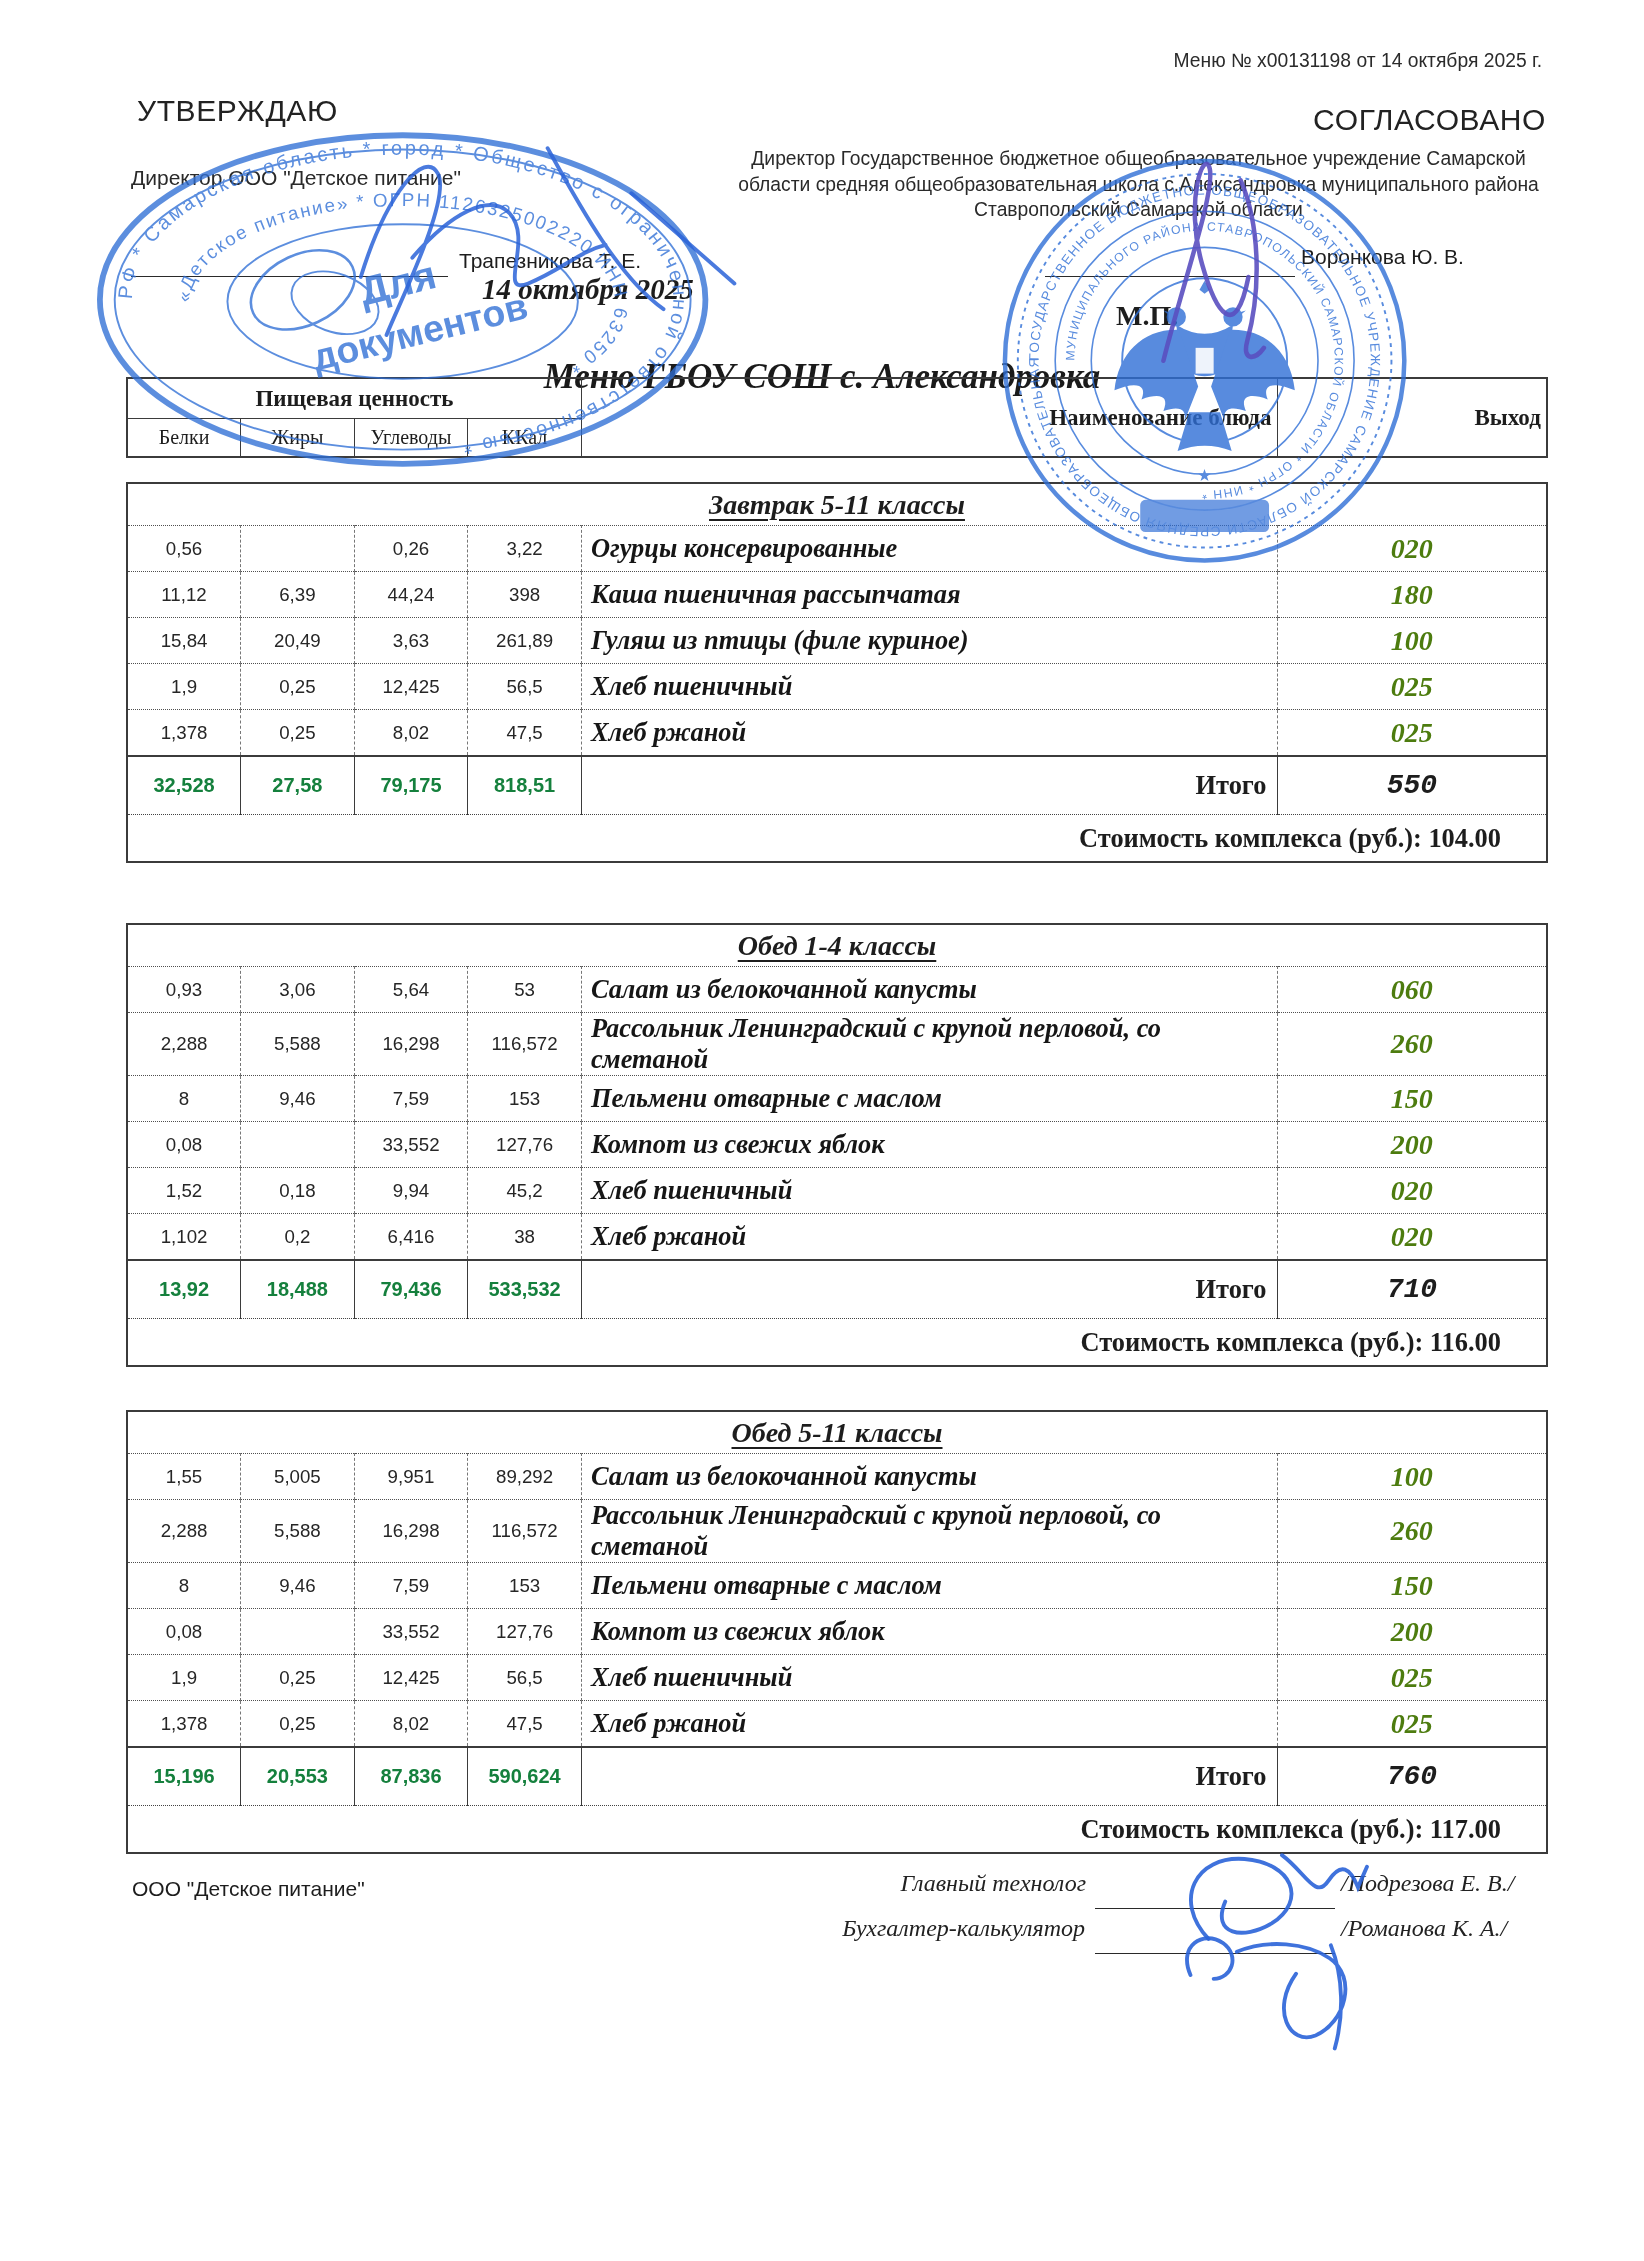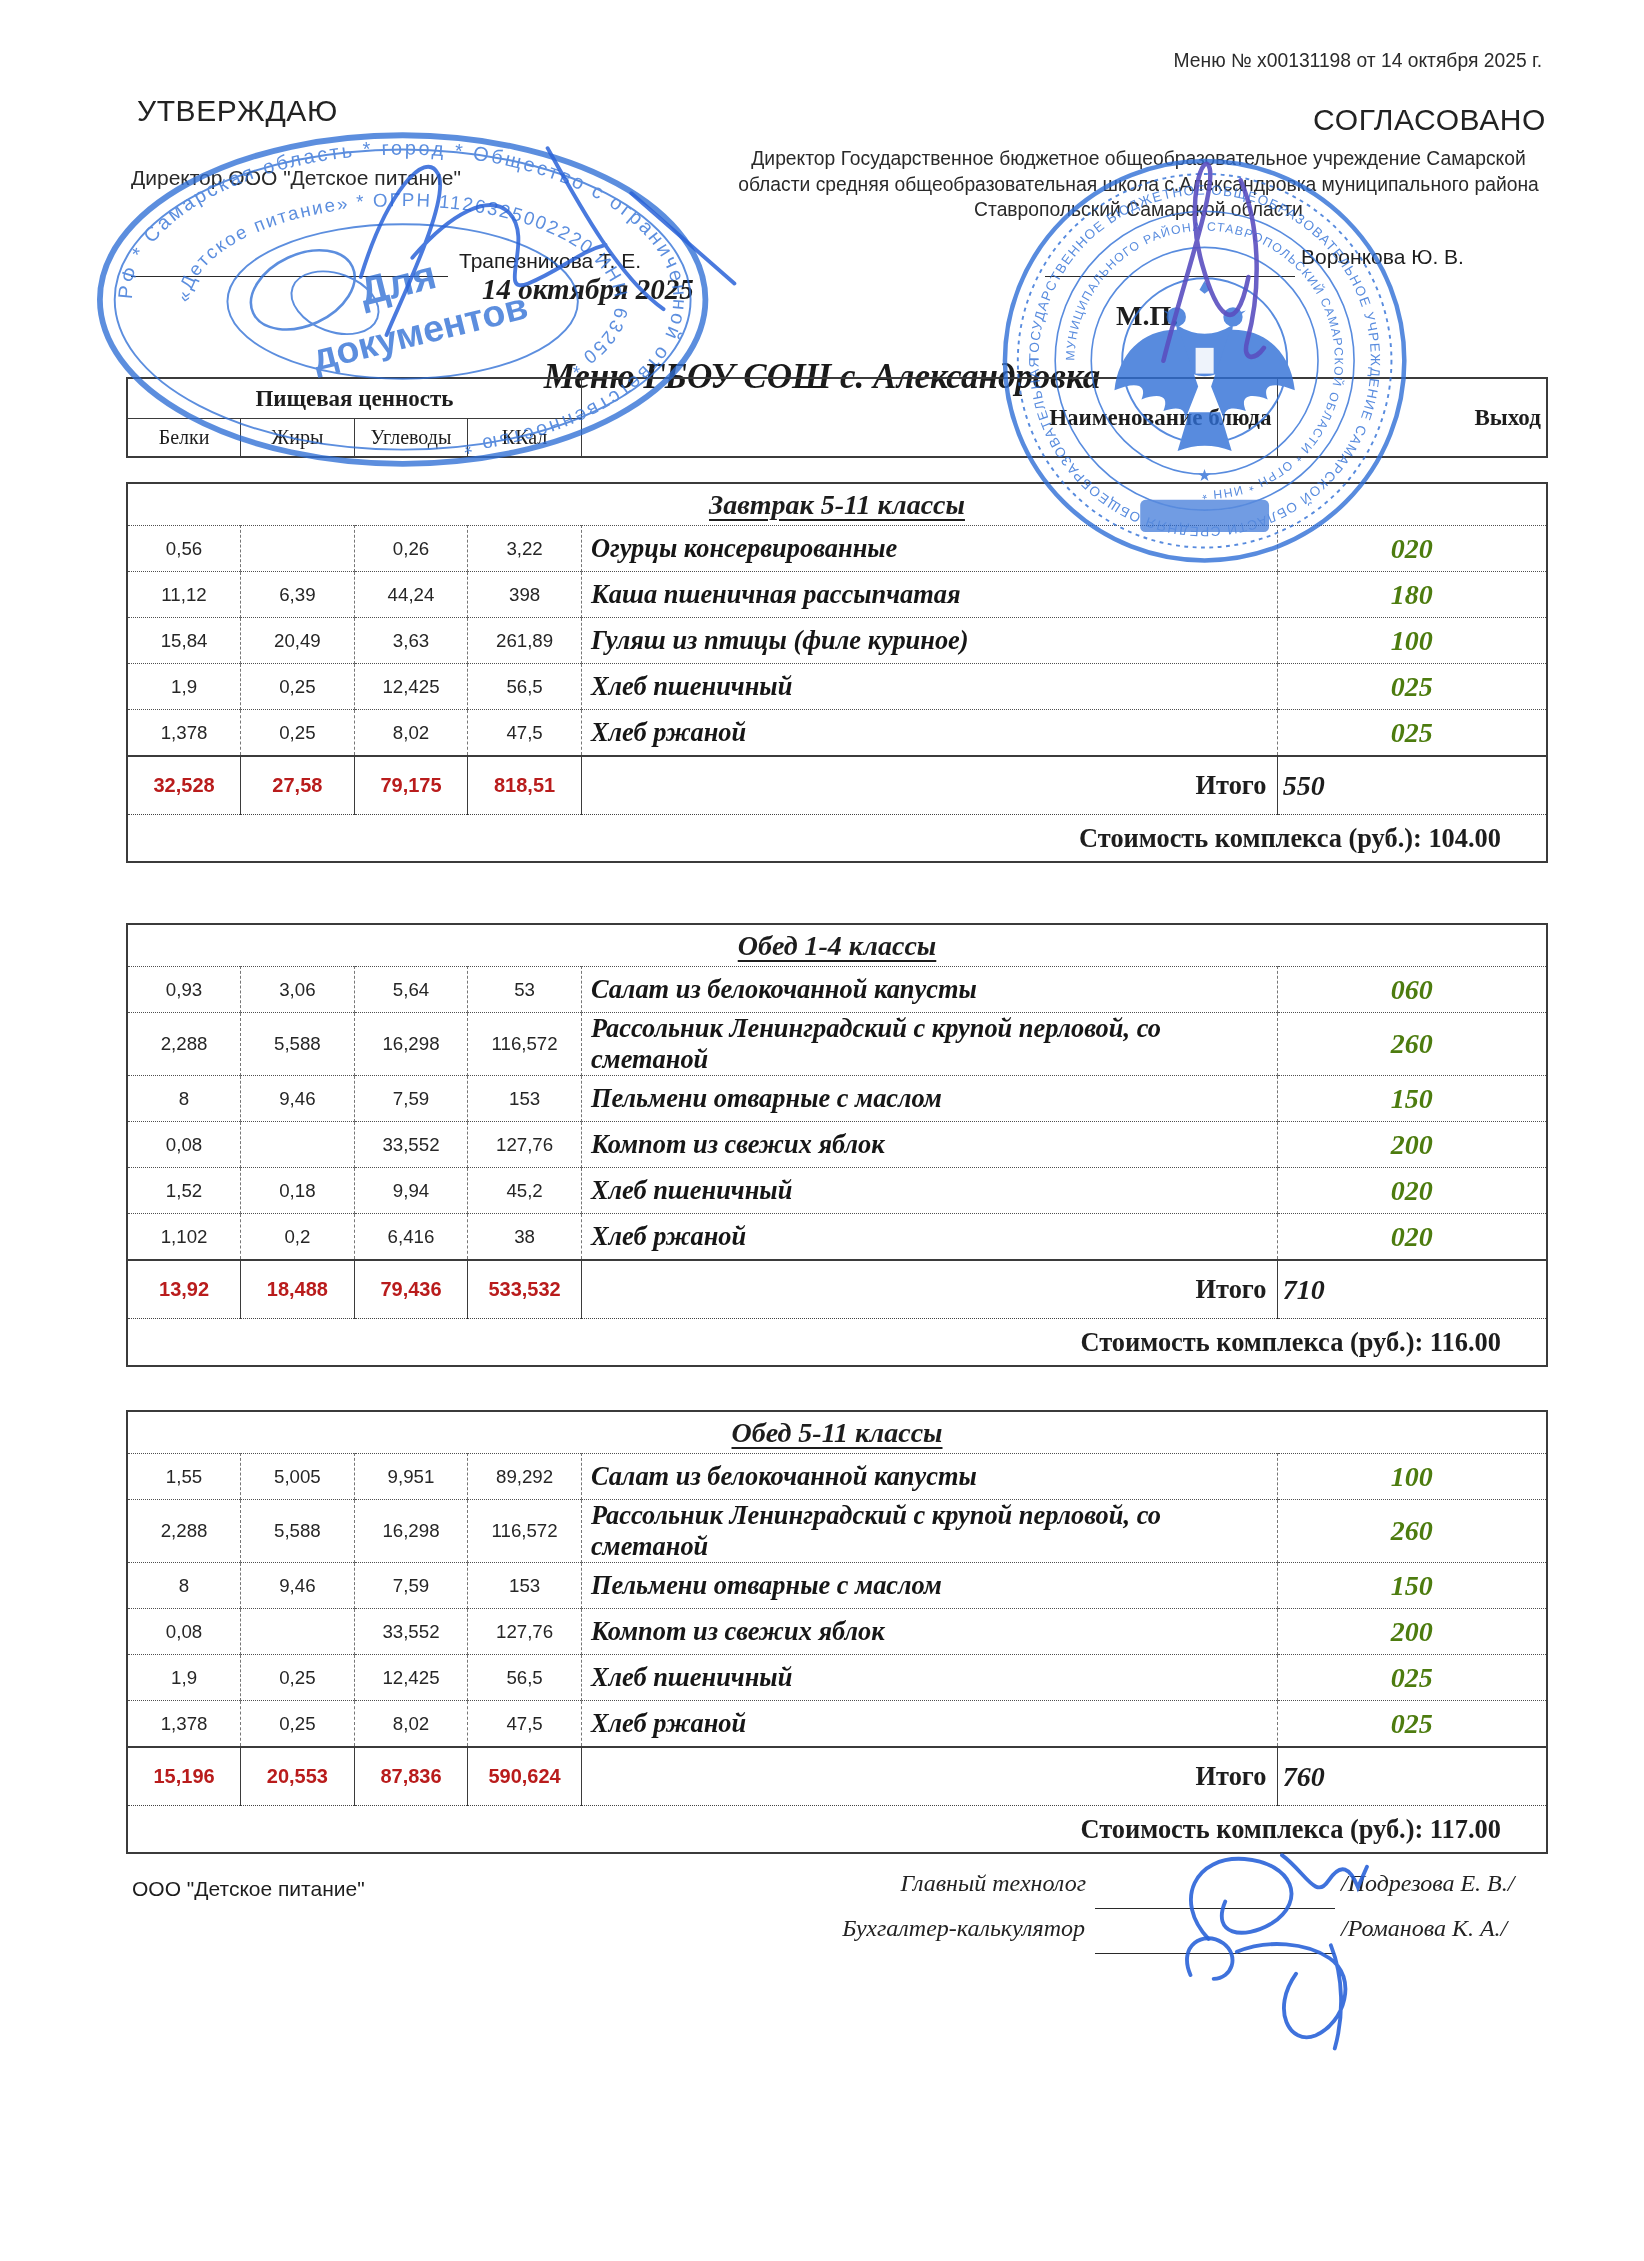--- a/index.html
+++ b/index.html
@@ -47,25 +47,25 @@
   .menu .num{font-size:18.7px;text-align:center;height:45px;color:#262626;
              border-left:1.3px dashed #767676;}
   .menu .first{border-left:none;}
   .menu .dish{font-family:"Liberation Serif",serif;font-style:italic;font-weight:bold;
               font-size:26.4px;border-left:1.3px dashed #767676;padding-left:9px;color:#161616;}
   .menu .out{font-family:"Liberation Serif",serif;font-style:italic;font-weight:bold;
              font-size:28px;text-align:center;border-left:1.3px dashed #767676;color:#4d7c0f;}
   .menu .trow td{border-top:2.6px solid #3b3b3b;height:57px;border-left-style:solid;
                  border-left-color:#3b3b3b;border-left-width:1.3px;}
   .menu .trow td.first{border-left:none;}
-  .menu .tnum{font-weight:bold;font-size:20px;text-align:center;color:#b91c1c;}
+  .menu .tnum{font-weight:bold;font-size:20px;text-align:center;color:#15803d;}
   .menu .itogo{font-family:"Liberation Serif",serif;font-weight:bold;font-size:26.4px;
                text-align:right;padding-right:10.3px;}
-  .menu .tout{font-family:Liberation Serif, serif;font-style:italic;font-weight:bold;
-              font-size:28px;text-align:left;}
+  .menu .tout{font-family:Liberation Mono, monospace;font-style:italic;font-weight:bold;
+              font-size:28px;text-align:center;}
   .menu .crow td{border-top:1.9px dotted #434343;height:46px;}
   .menu .cost-text{font-family:"Liberation Serif",serif;font-weight:bold;font-size:26.4px;
                    text-align:right;padding-right:45px;}
 
   
   .org-name{left:132px;top:1877px;font-size:21px;}
   .f-label,.f-name{font-family:"Liberation Serif",serif;font-style:italic;font-size:24px;color:#222;}
   .tech-label{left:873px;top:1870px;width:213px;text-align:right;}
   .tech-line{left:1095px;top:1908px;width:240px;}
   .tech-name{left:1341px;top:1870px;}

